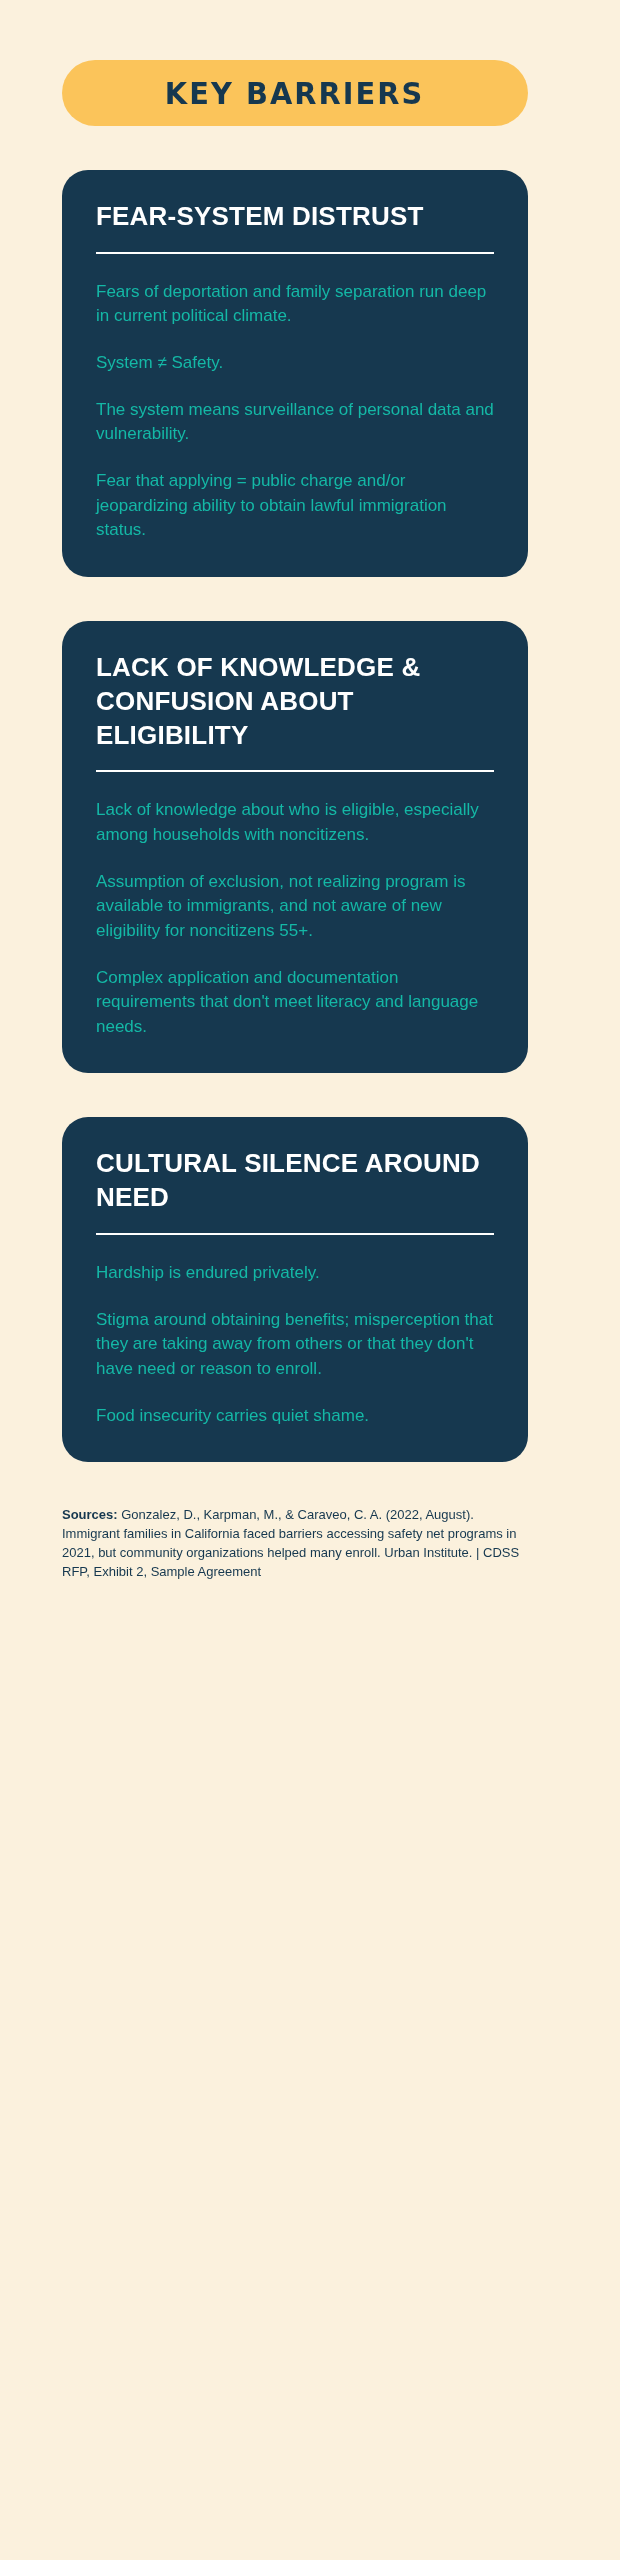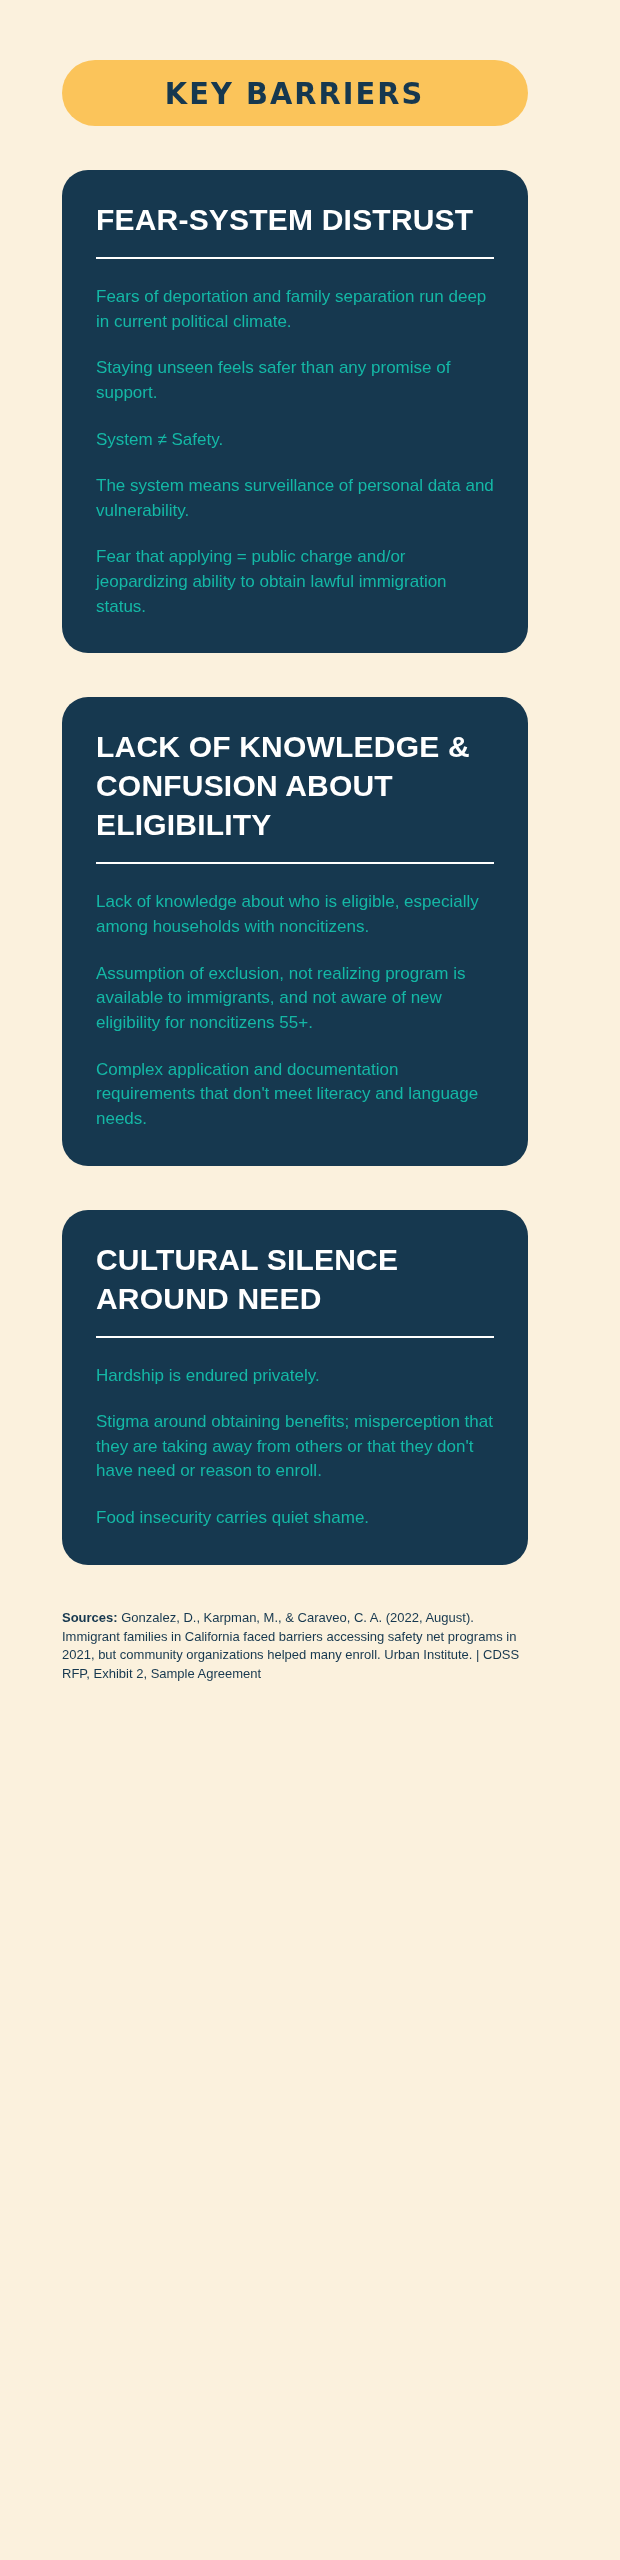--- a/index.html
+++ b/index.html
@@ -40,21 +40,21 @@
   }
   .card {
     background: #16384f;
     border-radius: 26px;
     padding: 30px 34px 34px 34px;
     margin-bottom: 44px;
     box-sizing: border-box;
   }
   .card-title {
     color: #ffffff;
-    font-size: 30px;
+    font-size: 26px;
     font-weight: bold;
     line-height: 1.3;
     letter-spacing: 0.2px;
     margin: 0 0 18px 0;
   }
   .divider {
     height: 2px;
     background: #ffffff;
     border: 0;
     margin: 0 0 26px 0;
@@ -85,21 +85,20 @@
 <div class="page">
 
   <div class="banner">
     <div class="banner-title">KEY BARRIERS</div>
   </div>
 
   <div class="card">
     <h2 class="card-title">FEAR-SYSTEM DISTRUST</h2>
     <hr class="divider">
     <p class="bullet">Fears of deportation and family separation run deep in current political climate.</p>
-    <p class="bullet">Staying unseen feels safer than any promise of support.</p>
     <p class="bullet">System ≠ Safety.</p>
     <p class="bullet">The system means surveillance of personal data and vulnerability.</p>
     <p class="bullet">Fear that applying = public charge and/or jeopardizing ability to obtain lawful immigration status.</p>
   </div>
 
   <div class="card">
     <h2 class="card-title">LACK OF KNOWLEDGE &amp; CONFUSION ABOUT ELIGIBILITY</h2>
     <hr class="divider">
     <p class="bullet">Lack of knowledge about who is eligible, especially among households with noncitizens.</p>
     <p class="bullet">Assumption of exclusion, not realizing program is available to immigrants, and not aware of new eligibility for noncitizens 55+.</p>

